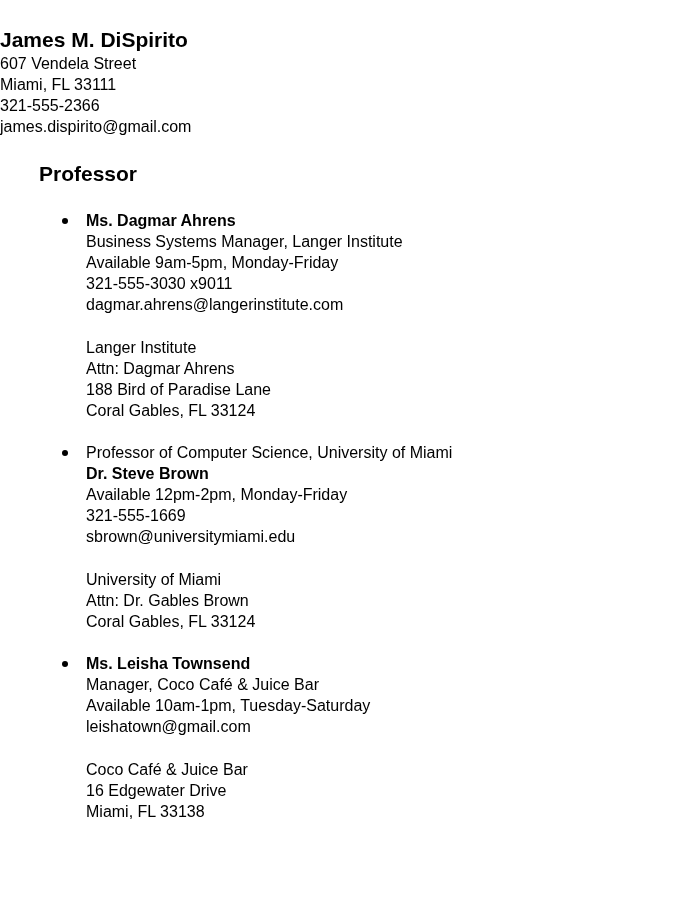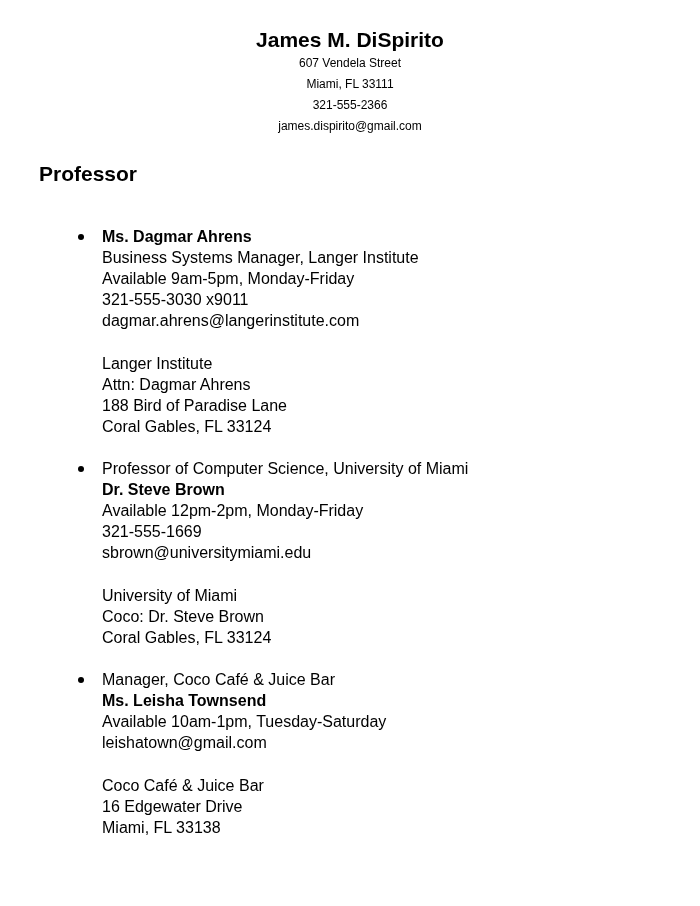--- a/index.html
+++ b/index.html
@@ -13,48 +13,48 @@
     position: relative;
     font-family: "Liberation Sans", sans-serif;
     color: #000000;
     overflow: hidden;
   }
   .header {
     position: absolute;
     top: 27px;
     left: 0;
     width: 700px;
-    text-align: center;
+    text-align: left;
   }
   .header .name {
     font-size: 21px;
     font-weight: bold;
     line-height: 26px;
     height: 26px;
     margin: 0;
   }
   .header .line {
-    font-size: 12px;
+    font-size: 16px;
     line-height: 21px;
     height: 21px;
   }
   .section-title {
     position: absolute;
     top: 161px;
     left: 39px;
     font-size: 21px;
     font-weight: bold;
     line-height: 26px;
     margin: 0;
   }
   .refs {
     position: absolute;
     top: 210px;
     left: 0;
-    margin: 16px;
+    margin: 0;
     padding: 0;
     list-style: none;
   }
   .ref {
     position: relative;
     padding-left: 86px;
     margin-bottom: 21px;
   }
   .bullet {
     position: absolute;
@@ -109,28 +109,28 @@
 
   <li class="ref">
     <span class="bullet"></span>
     <div class="line">Professor of Computer Science, University of Miami</div>
     <div class="line ref-name">Dr. Steve Brown</div>
     <div class="line">Available 12pm-2pm, Monday-Friday</div>
     <div class="line">321-555-1669</div>
     <div class="line">sbrown@universitymiami.edu</div>
     <div class="gap"></div>
     <div class="line">University of Miami</div>
-    <div class="line">Coco: Dr. Steve Brown</div>
+    <div class="line">Attn: Dr. Gables Brown</div>
     <div class="line">Coral Gables, FL 33124</div>
   </li>
 
   <li class="ref">
     <span class="bullet"></span>
+    <div class="line ref-name">Ms. Leisha Townsend</div>
     <div class="line">Manager, Coco Café &amp; Juice Bar</div>
-    <div class="line ref-name">Ms. Leisha Townsend</div>
     <div class="line">Available 10am-1pm, Tuesday-Saturday</div>
     <div class="line">leishatown@gmail.com</div>
     <div class="gap"></div>
     <div class="line">Coco Café &amp; Juice Bar</div>
     <div class="line">16 Edgewater Drive</div>
     <div class="line">Miami, FL 33138</div>
   </li>
 </ul>
 
 </body></html>

